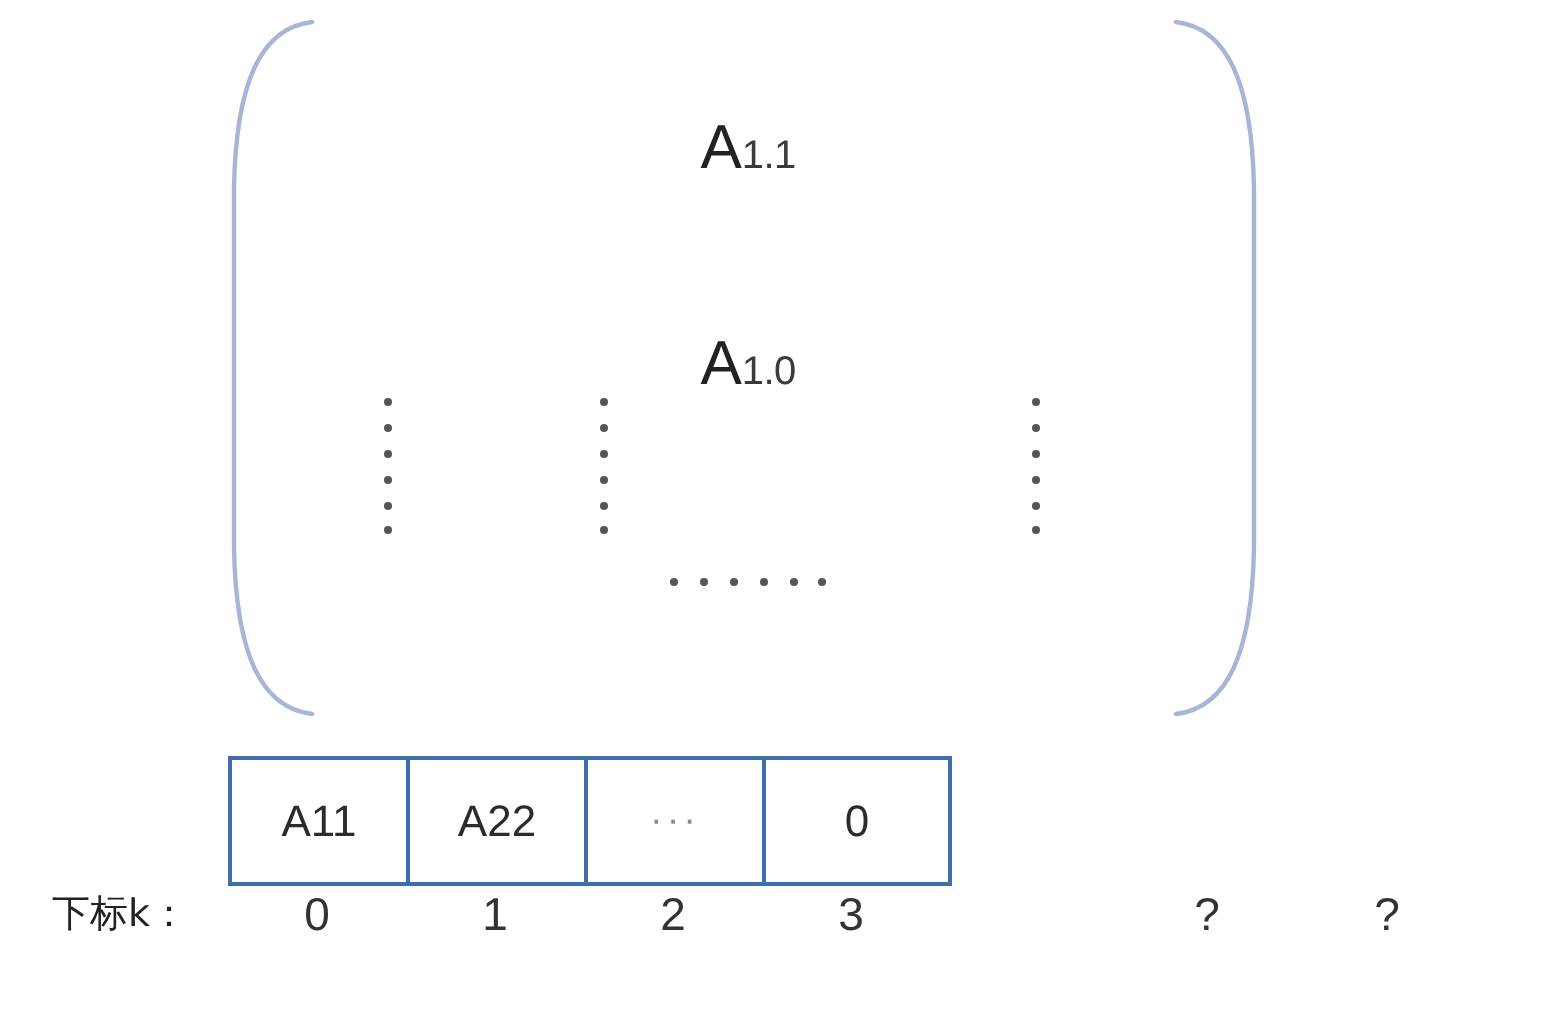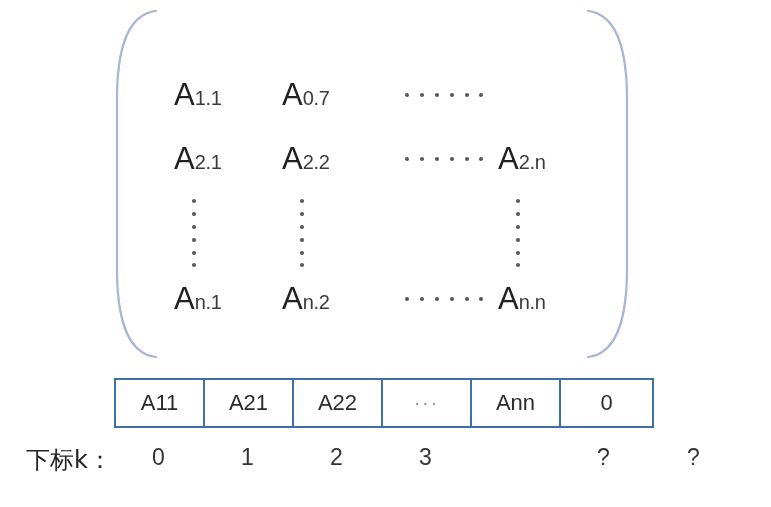--- a/index.html
+++ b/index.html
@@ -45,21 +45,21 @@
     height: 352px;
   }
   .mrow {
     position: absolute;
     left: 0;
     width: 100%;
     height: 48px;
     display: flex;
     align-items: center;
   }
-  #mrow-1 { top: 62px; }
+  #mrow-1 { top: 50px; flex-direction: column; }
   #mrow-2 { top: 126px; }
   #mrow-dots { top: 188px; height: 72px; }
   #mrow-n { top: 266px; }
 
   .mcell {
     flex: 0 0 108px;
     text-align: left;
     color: #222222;
     font-size: 31px;
     line-height: 1;
@@ -112,21 +112,21 @@
     display: flex;
     align-items: center;
     height: 72px;
   }
 
   
   #array-table {
     position: absolute;
     left: 114px;
     top: 378px;
-    height: 50px;
+    height: 65px;
     display: flex;
     border: 2px solid #3f6eaa;
     box-sizing: border-box;
     background: #ffffff;
   }
   .acell {
     box-sizing: border-box;
     border-right: 2px solid #3f6eaa;
     display: flex;
     align-items: center;
@@ -151,21 +151,21 @@
     display: flex;
     align-items: center;
     justify-content: center;
     font-size: 23px;
     color: #333333;
   }
   #index-label {
     position: absolute;
     left: 26px;
     top: 444px;
-    font-size: 24px;
+    font-size: 19px;
     color: #222222;
     font-family: "DejaVu Sans", "Liberation Sans", sans-serif;
     white-space: nowrap;
   }
 
   
   #watermark {
     position: absolute;
     right: 8px;
     bottom: 8px;
@@ -192,38 +192,28 @@
     <div class="bracket" id="bracket-right">
       <svg width="46" height="352" viewBox="0 0 46 352" fill="none">
         <path d="M2 3 C 28 6, 40 34, 41 86 L41 266 C40 318, 28 346, 2 349" stroke="#a8b5d6" stroke-width="2.2" fill="none" stroke-linecap="round"></path>
       </svg>
     </div>
 
     <div id="matrix-grid">
 
       <div class="mrow" id="mrow-1">
         <span class="mcell"><span>A</span><span class="sub">1.1</span></span>
-        <span class="mcell"><span>A</span><span class="sub">0.7</span></span>
+        <span class="mcell"><span>A</span><span class="sub">1.0</span></span>
         <span class="mcell ell">
           <span class="hdots">
             <i style="left:0px"></i><i style="left:15px"></i><i style="left:30px"></i><i style="left:45px"></i><i style="left:60px"></i><i style="left:74px"></i>
           </span>
         </span>
       </div>
 
-      <div class="mrow" id="mrow-2">
-        <span class="mcell"><span>A</span><span class="sub">2.1</span></span>
-        <span class="mcell"><span>A</span><span class="sub">2.2</span></span>
-        <span class="mcell ell">
-          <span class="hdots">
-            <i style="left:0px"></i><i style="left:15px"></i><i style="left:30px"></i><i style="left:45px"></i><i style="left:60px"></i><i style="left:74px"></i>
-          </span>
-        </span>
-        <span class="mcell"><span>A</span><span class="sub">2.n</span></span>
-      </div>
 
       <div class="mrow" id="mrow-dots">
         <span class="vdots-wrap">
           <span class="vdots">
             <i style="top:0px"></i>
               <i style="top:13px"></i>
               <i style="top:26px"></i>
               <i style="top:39px"></i>
               <i style="top:52px"></i>
               <i style="top:64px"></i>
@@ -247,40 +237,28 @@
             <i style="top:0px"></i>
               <i style="top:13px"></i>
               <i style="top:26px"></i>
               <i style="top:39px"></i>
               <i style="top:52px"></i>
               <i style="top:64px"></i>
           </span>
         </span>
       </div>
 
-      <div class="mrow" id="mrow-n">
-        <span class="mcell"><span>A</span><span class="sub">n.1</span></span>
-        <span class="mcell"><span>A</span><span class="sub">n.2</span></span>
-        <span class="mcell ell">
-          <span class="hdots">
-            <i style="left:0px"></i><i style="left:15px"></i><i style="left:30px"></i><i style="left:45px"></i><i style="left:60px"></i><i style="left:74px"></i>
-          </span>
-        </span>
-        <span class="mcell"><span>A</span><span class="sub">n.n</span></span>
-      </div>
 
     </div>
   </div>
 
   <div id="array-table">
     <div class="acell" style="width:89px">A11</div>
-    <div class="acell" style="width:89px">A21</div>
     <div class="acell" style="width:89px">A22</div>
     <div class="acell muted" style="width:89px">···</div>
-    <div class="acell" style="width:89px">Ann</div>
     <div class="acell" style="width:91px">0</div>
   </div>
 
   <div id="index-label">下标k：</div>
   <div id="index-row">
     <div class="icell" style="width:89px">0</div>
     <div class="icell" style="width:89px">1</div>
     <div class="icell" style="width:89px">2</div>
     <div class="icell" style="width:89px">3</div>
     <div class="icell" style="width:89px"></div>

